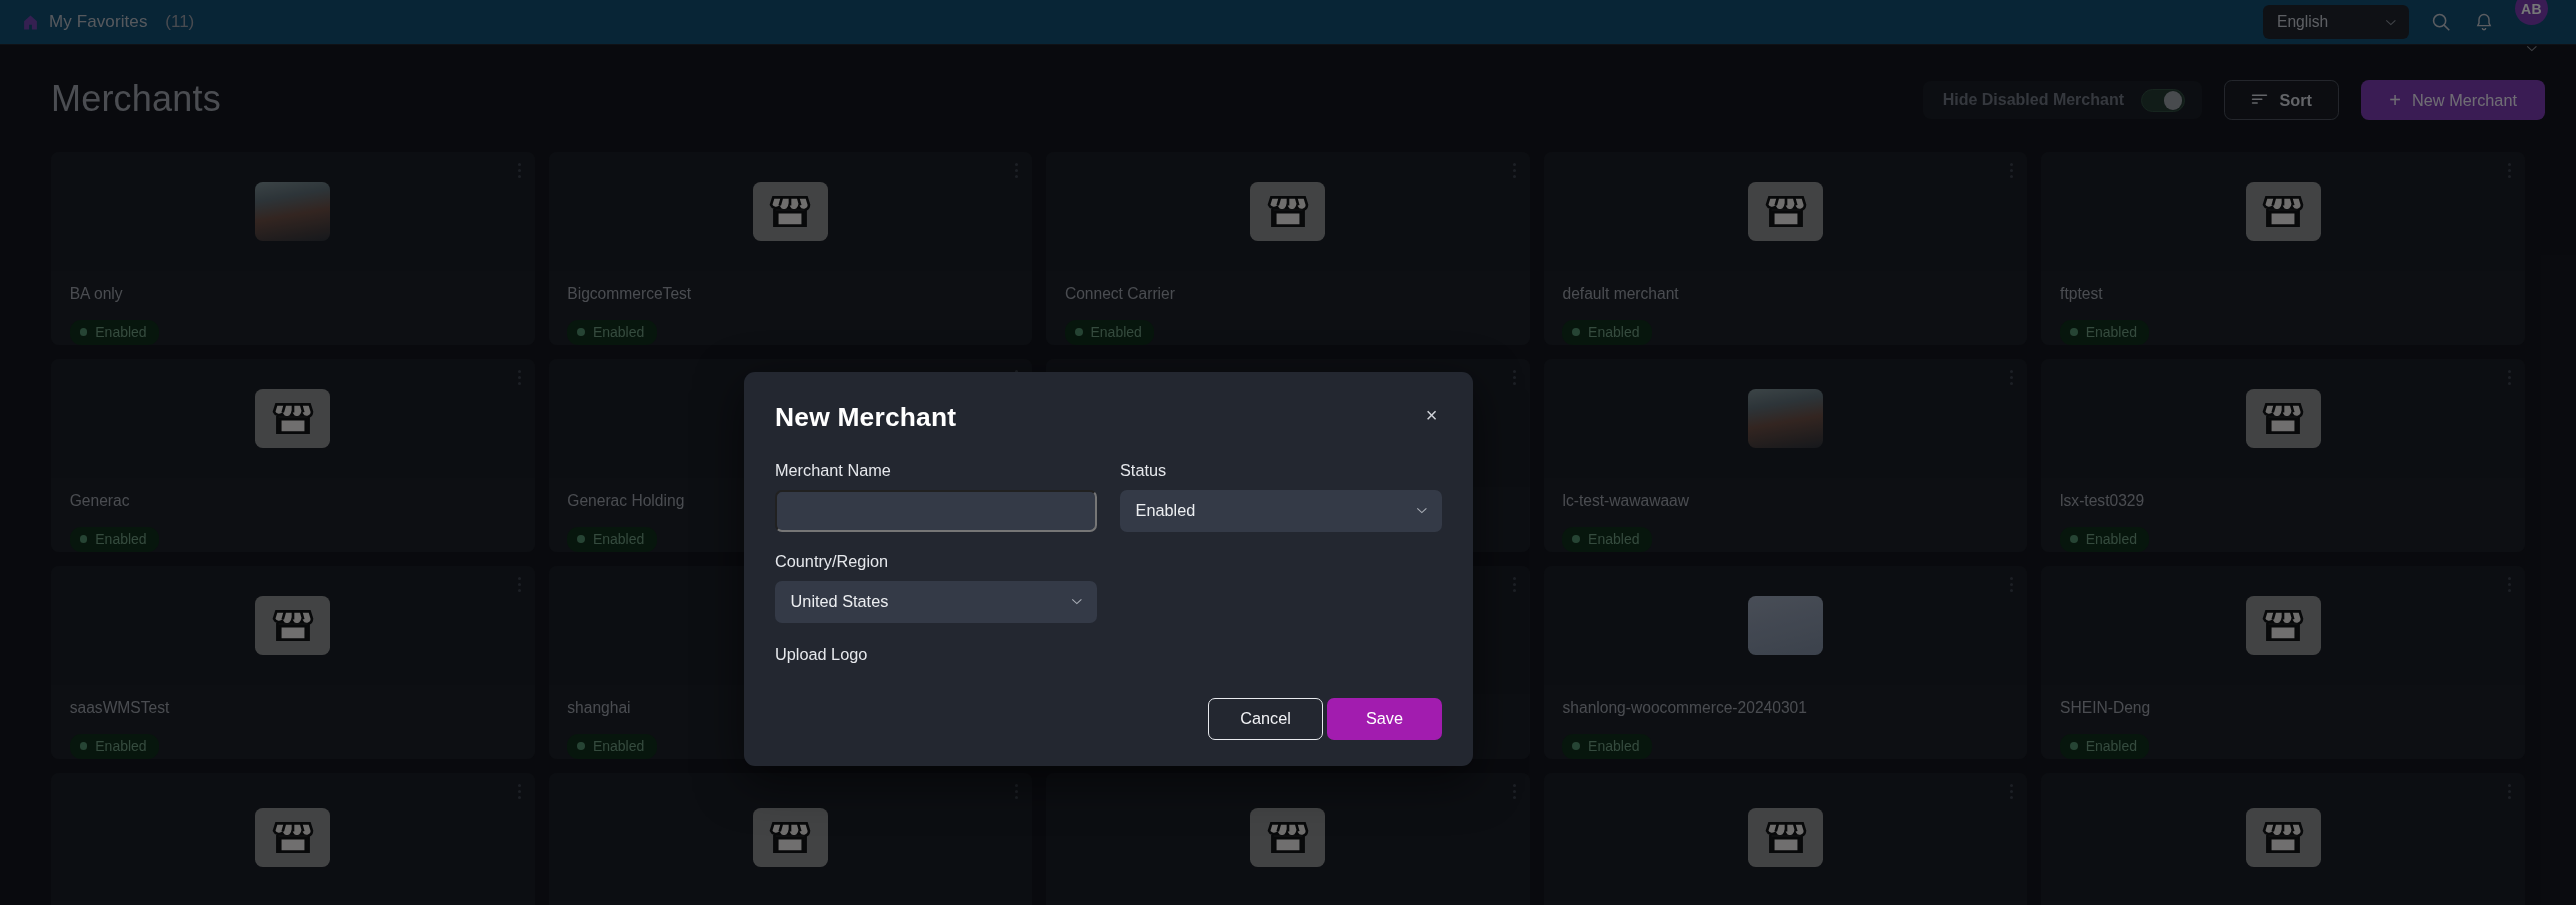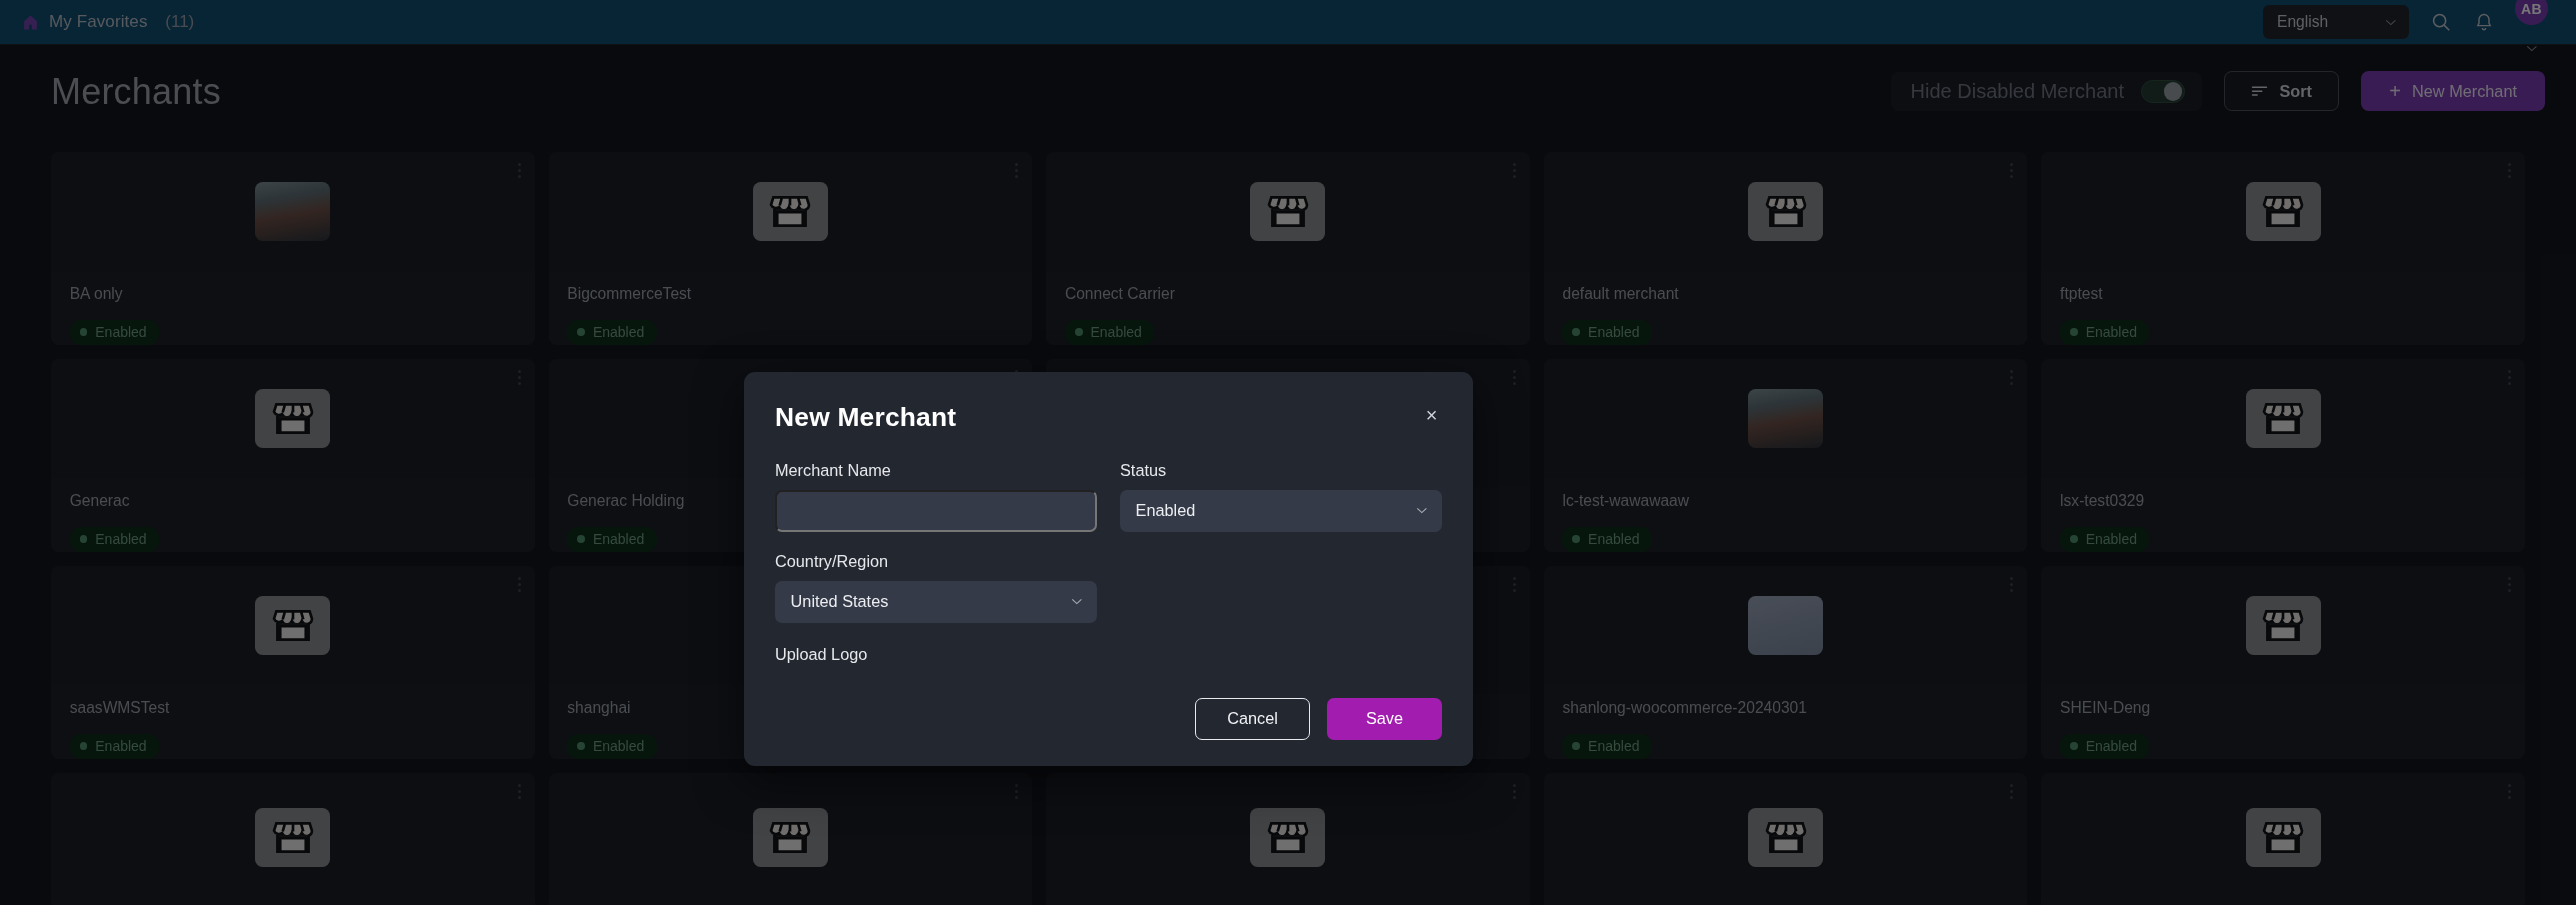--- a/index.html
+++ b/index.html
@@ -38,34 +38,34 @@
   .avatar-wrap { display: flex; align-items: center; gap: 20px; flex-direction: column; }
   .avatar {
     width: 33px; height: 33px; border-radius: 50%;
     background: #7b35b0; color: #fff; font-size: 14px; font-weight: bold;
     display: flex; align-items: center; justify-content: center;
     letter-spacing: 0.4px;
   }
 
   
   .page-head {
-    display: flex; align-items: flex-start;
+    display: flex; align-items: flex-end;
     padding: 26.4px 31px 0 51px;
     height: 75px;
   }
   .page-title { font-size: 36px; color: #9fa2aa; font-weight: normal; letter-spacing: 0.2px; }
   .head-spacer { flex: 1; }
   .head-tools { display: flex; align-items: center; gap: 22px; }
 
   .toggle-group {
     display: flex; align-items: center; gap: 17px;
     background: #15171d; border-radius: 7.8px;
     padding: 7.8px 17px 7.8px 20px;
   }
-  .toggle-label { font-size: 20px; color: #6f747e; }
+  .toggle-label { font-size: 16px; color: #6f747e; font-weight: bold; }
   .switch {
     width: 44px; height: 23px; border-radius: 11.7px;
     background: #20352b; position: relative; flex: none;
     border: 0.8px solid #2d4a3a;
   }
   .switch .knob {
     position: absolute; right: 1.6px; top: 1.6px;
     width: 18.7px; height: 18.7px; border-radius: 50%;
     background: #9a9da3;
   }
@@ -175,21 +175,21 @@
     background: #2b3140;
     border-radius: 6.2px;
     height: 124px;
     display: flex; align-items: center; justify-content: center;
     font-size: 16.3px; color: #e6e8ec;
     text-align: center;
     padding: 0 7.8px;
   }
   .modal-foot {
     margin-top: 34px;
-    display: flex; justify-content: flex-end; gap: 17px;
+    display: flex; justify-content: flex-end; gap: 4px;
   }
   .btn-cancel {
     height: 42px; padding: 0 31px; border-radius: 7px;
     border: 0.8px solid #e8eaee; background: transparent; color: #f1f2f5; font-size: 16.3px;
   }
   .btn-save {
     height: 42px; padding: 0 39px; border-radius: 7px;
     border: none; background: #a21caf; color: #ffffff; font-size: 16.3px;
   }
 </style>

